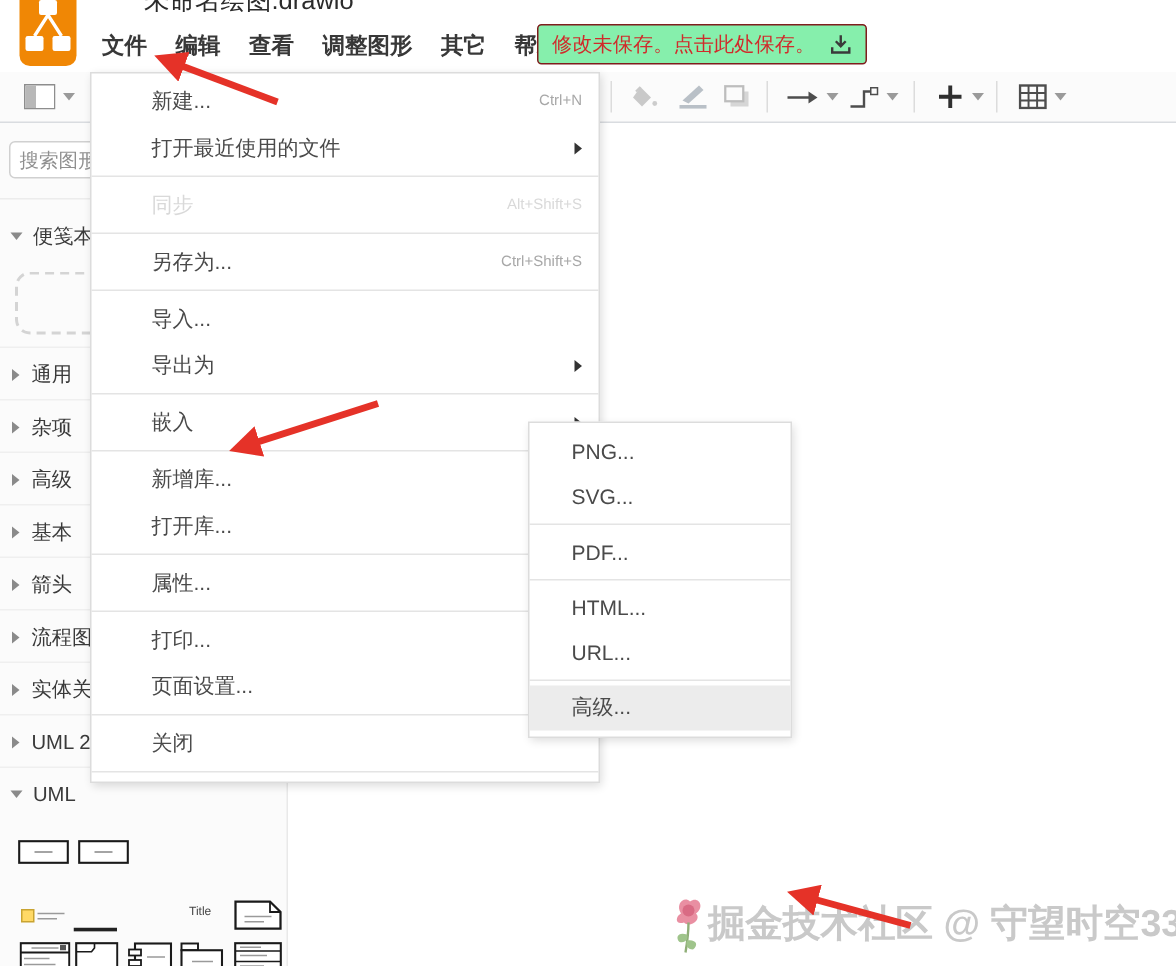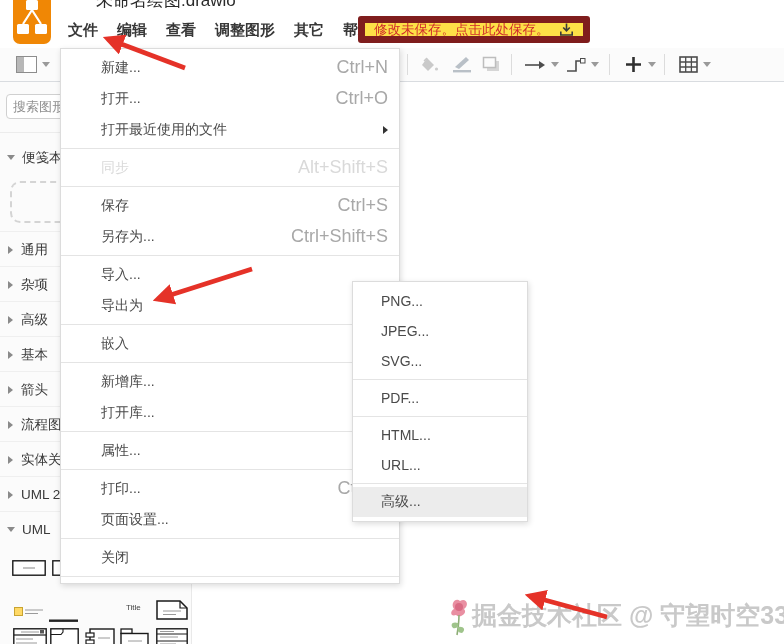--- a/index.html
+++ b/index.html
@@ -5,21 +5,21 @@
   html,body{margin:0;padding:0;}
   body{width:784px;height:644px;position:relative;overflow:hidden;background:#fff;
        font-family:"Liberation Sans",sans-serif;-webkit-font-smoothing:antialiased;}
   
   .titlebar{position:absolute;left:0;top:0;width:784px;height:48px;background:#fff;}
   .logo{position:absolute;left:13px;top:-8px;width:38px;height:52px;background:#F08705;border-radius:7px;overflow:hidden;}
   .doc-title{position:absolute;left:96px;top:-11px;font-size:17px;color:#2b2b2b;font-weight:500;white-space:nowrap;}
   .menubar{position:absolute;left:68px;top:21px;display:flex;gap:19px;font-size:15px;color:#383838;font-weight:500;}
   .menubar>div{cursor:default;font-weight:bold;}
   .badge{position:absolute;left:358px;top:16px;height:27px;display:flex;align-items:center;
-         background:#fde047;border:7px solid #7f1d1d;border-radius:3px;padding:0 9px;
+         background:#86efac;border:1px solid #7f1d1d;border-radius:3px;padding:0 9px;
          color:#d02b2b;font-size:13.5px;font-weight:500;box-sizing:border-box;}
   .badge svg{margin-left:9px;}
   
   .toolbar{position:absolute;left:0;top:48px;width:784px;height:34px;background:#fbfbfb;border-bottom:1px solid #d9dce0;box-sizing:border-box;}
   .ticon{position:absolute;top:0;height:33px;display:flex;align-items:center;}
   .tsep{position:absolute;top:6px;width:1px;height:21px;background:#dcdcdc;}
   .caret{width:0;height:0;border-left:4px solid transparent;border-right:4px solid transparent;border-top:5px solid #9a9a9a;margin-left:5px;}
   
   .sidebar{position:absolute;left:0;top:82px;width:192px;height:562px;background:#fbfbfb;border-right:1px solid #e9e9e9;box-sizing:border-box;overflow:hidden;}
   .searchbox{position:absolute;left:6px;top:12px;width:172px;height:25px;background:#fff;border:1px solid #d0d0d0;border-radius:4px;box-sizing:border-box;font-size:13px;color:#8f8f8f;padding:0 6px;outline:none;font-family:"Liberation Sans",sans-serif;}
@@ -30,21 +30,21 @@
   .tri-d{width:0;height:0;border-left:4px solid transparent;border-right:4px solid transparent;border-top:5px solid #8a8a8a;margin:0 7px 0 7px;}
   .scratch{position:absolute;left:10px;top:99px;width:166px;height:42px;border:2px dashed #d4d4d4;border-radius:10px;box-sizing:border-box;}
   .thumb{position:absolute;}
   .tinytxt{font-size:8px;color:#444;}
   
   .canvas{position:absolute;left:192px;top:82px;width:592px;height:562px;background:#ffffff;}
   
   .file-menu{position:absolute;left:60px;top:48px;width:340px;background:#ffffff;border:1px solid #dcdcdc;
              box-shadow:1px 2px 6px rgba(0,0,0,.14);z-index:10;padding:3px 0;box-sizing:border-box;}
   .mi{height:31px;display:flex;align-items:center;padding:0 11px 0 40px;font-size:14px;color:#4a4a4a;cursor:default;}
-  .mi .sc{margin-left:auto;font-size:18px;color:#a8a8a8;}
+  .mi .sc{margin-left:auto;font-size:10px;color:#a8a8a8;}
   .mi.disabled,.mi.disabled .sc{color:#d9d9d9;}
   .mi .subtri{margin-left:auto;width:0;height:0;border-top:4px solid transparent;border-bottom:4px solid transparent;border-left:5px solid #333;}
   .msep{height:1px;background:#e4e4e4;margin:3px 0;}
   
   .submenu{position:absolute;left:352px;top:281px;width:176px;background:#fff;border:1px solid #dcdcdc;
            box-shadow:1px 2px 6px rgba(0,0,0,.14);z-index:11;padding:4px 0;box-sizing:border-box;}
   .smi{height:30px;display:flex;align-items:center;padding-left:28px;font-size:14px;color:#4a4a4a;cursor:default;}
   .smi.hl{background:#ececec;}
   
   .watermark{position:absolute;left:446px;top:593px;z-index:30;display:flex;align-items:flex-start;}
@@ -269,38 +269,30 @@
       </svg>
   </div>
 </div>
 
 <div class="file-menu">
   <div class="mi">
       <span>新建...</span>
       <span class="sc">Ctrl+N</span>
     </div>
   <div class="mi">
-      <span>打开...</span>
-      <span class="sc">Ctrl+O</span>
-    </div>
-  <div class="mi">
       <span>打开最近使用的文件</span>
       <span class="subtri"></span>
     </div>
   <div class="msep"></div>
   <div class="mi disabled">
       <span>同步</span>
       <span class="sc">Alt+Shift+S</span>
     </div>
   <div class="msep"></div>
   <div class="mi">
-      <span>保存</span>
-      <span class="sc">Ctrl+S</span>
-    </div>
-  <div class="mi">
       <span>另存为...</span>
       <span class="sc">Ctrl+Shift+S</span>
     </div>
   <div class="msep"></div>
   <div class="mi">
       <span>导入...</span>
     </div>
   <div class="mi">
       <span>导出为</span>
       <span class="subtri"></span>
@@ -332,23 +324,20 @@
   <div class="msep"></div>
   <div class="mi">
       <span>关闭</span>
     </div>
   <div class="msep"></div>
 </div>
 
 <div class="submenu">
   <div class="smi">
       <span>PNG...</span>
-    </div>
-  <div class="smi">
-      <span>JPEG...</span>
     </div>
   <div class="smi">
       <span>SVG...</span>
     </div>
   <div class="msep"></div>
   <div class="smi">
       <span>PDF...</span>
     </div>
   <div class="msep"></div>
   <div class="smi">

